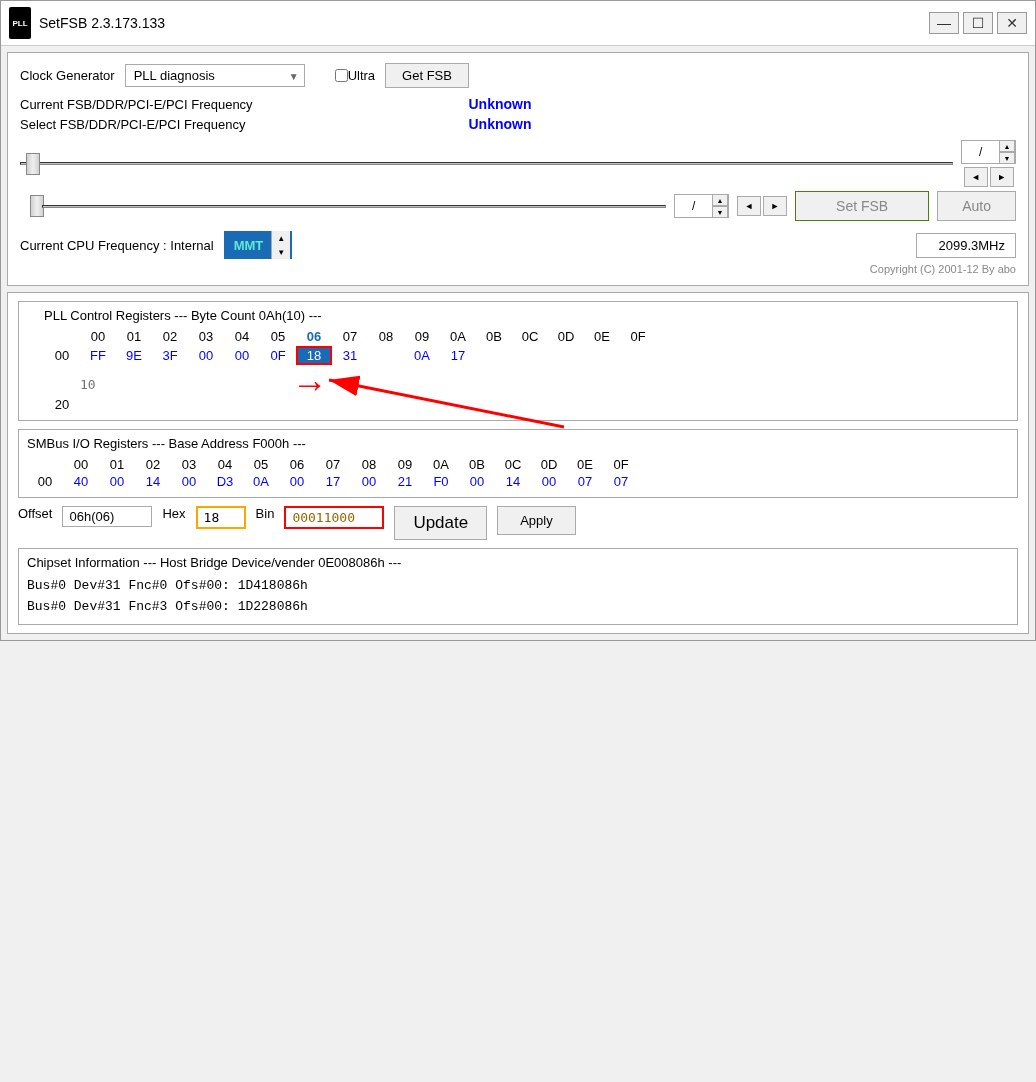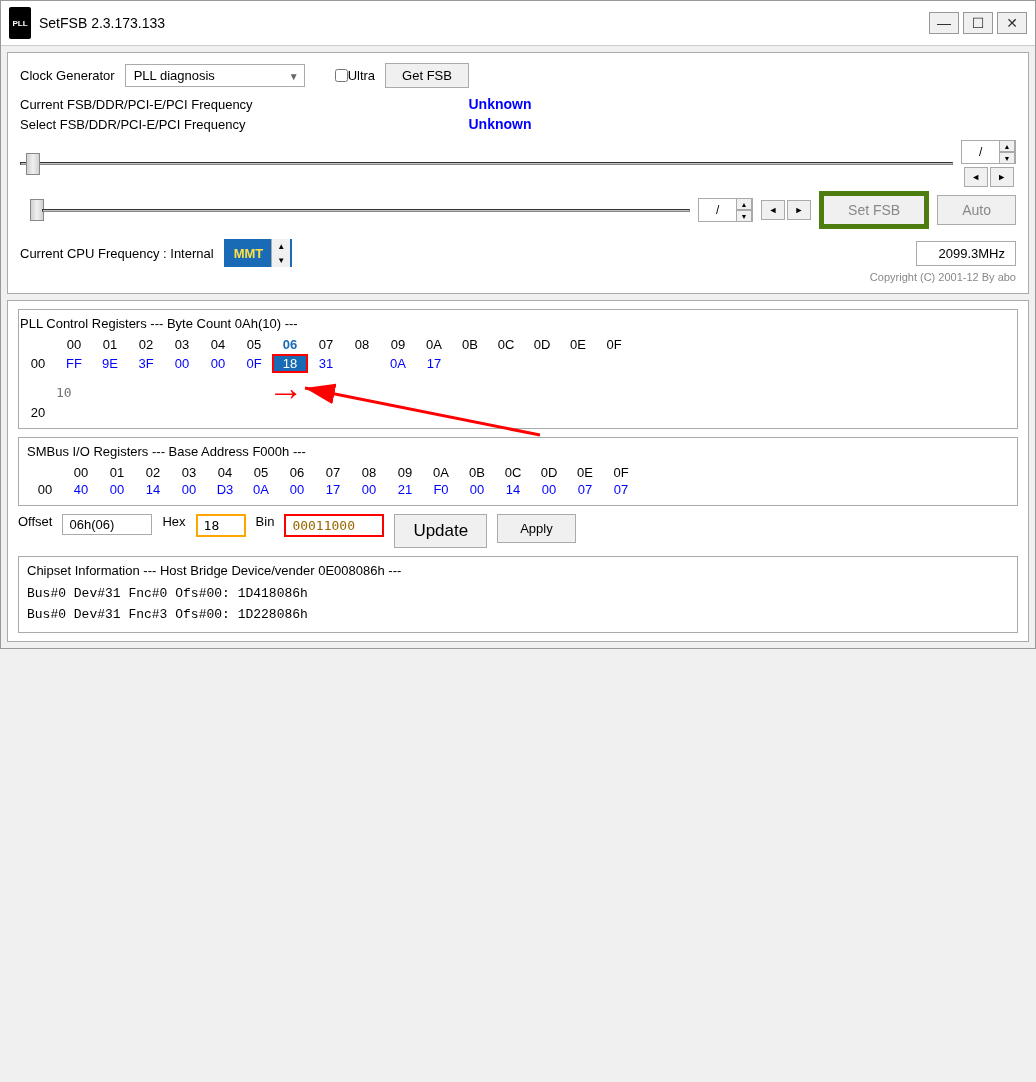--- a/index.html
+++ b/index.html
@@ -186,21 +186,21 @@
       margin-bottom: 4px;
     }
     .mmt-box {
       display: flex;
       align-items: center;
       border: 2px solid #1a6bb5;
       background: #1a6bb5;
       height: 28px;
     }
     .mmt-label {
-      color: #fde047;
+      color: #5eead4;
       padding: 0 8px;
       font-size: 13px;
       font-weight: bold;
     }
     .mmt-arrows {
       display: flex;
       flex-direction: column;
       background: #f0f0f0;
       border-left: 1px solid #aaa;
     }
@@ -468,42 +468,42 @@
         <span class="counter-val">&nbsp;&nbsp;/&nbsp;&nbsp;</span>
         <div class="counter-spinners">
           <button class="spin-btn">▲</button>
           <button class="spin-btn">▼</button>
         </div>
       </div>
       <div class="horiz-arrows">
         <button class="h-arrow-btn">◄</button>
         <button class="h-arrow-btn">►</button>
       </div>
-      <button class="action-btn" style="color:#888; border:5px solid #4d7c0f; padding:6px 24px;">Set FSB</button>
+      <button class="action-btn" style="color:#888; border:1px solid #4d7c0f; padding:6px 40px;">Set FSB</button>
       <button class="action-btn" style="color:#888; border:1px solid #aaa; padding:6px 24px;">Auto</button>
     </div>
 
     <div class="cpu-freq-row">
       <span class="label">Current CPU Frequency : Internal</span>
       <div class="mmt-box">
         <span class="mmt-label">MMT</span>
         <div class="mmt-arrows">
           <button class="mmt-arrow">▲</button>
           <button class="mmt-arrow">▼</button>
         </div>
       </div>
       <div style="flex:1;"></div>
       <div class="cpu-freq-val">2099.3MHz</div>
     </div>
     <div class="copyright">Copyright (C) 2001-12 By abo</div>
   </div>
 
   <div class="lower-panel">
 
-    <div style="border:1px solid #aaa; padding:6px 1px; margin-bottom:8px;">
+    <div style="border:1px solid #aaa; padding:6px 25px; margin-bottom:8px;">
       <div class="section-label">PLL Control Registers  --- Byte Count 0Ah(10) ---</div>
 
       <div class="hex-row">
         <span class="hex-cell header"></span>
         <span class="hex-cell header">00</span>
         <span class="hex-cell header">01</span>
         <span class="hex-cell header">02</span>
         <span class="hex-cell header">03</span>
         <span class="hex-cell header">04</span>
         <span class="hex-cell header">05</span>

